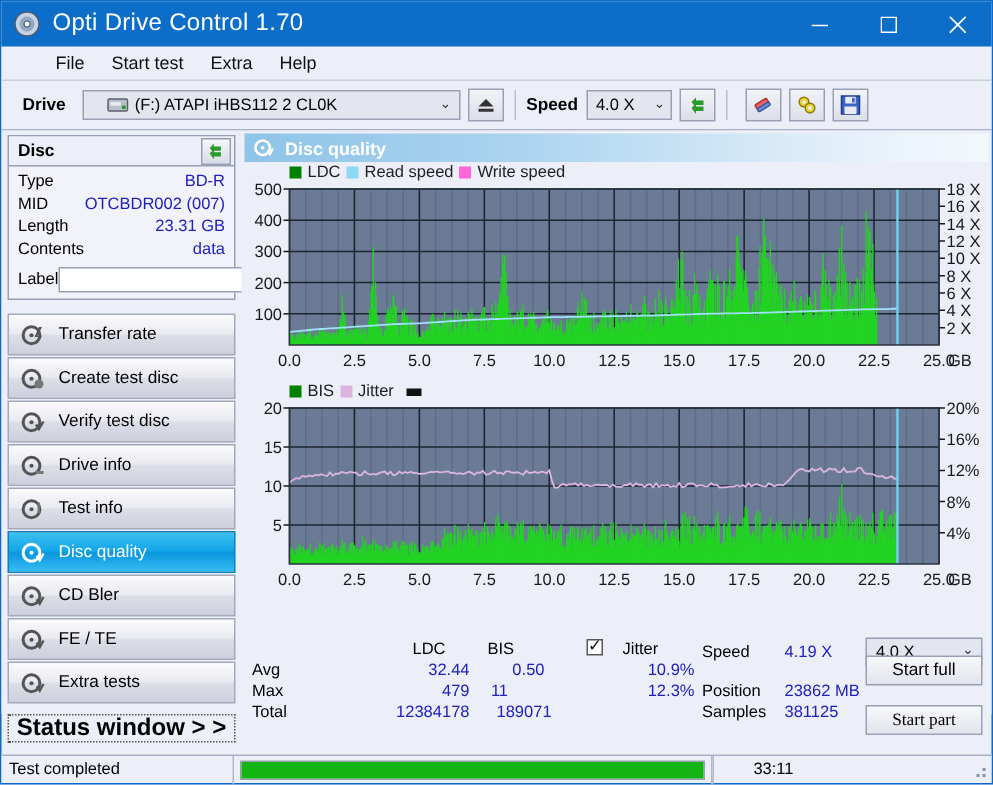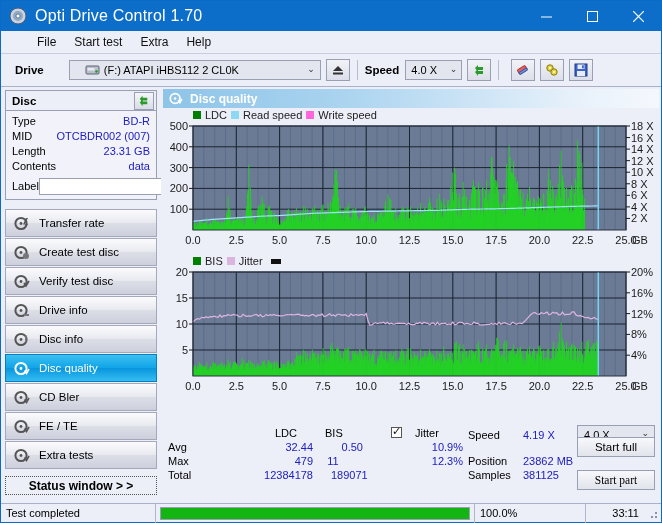--- a/index.html
+++ b/index.html
@@ -46,21 +46,21 @@
     height: 33px; background:#eceef8; display:flex; align-items:center;
     padding: 0 6px; border-bottom: 1px solid #a9b0c8;
   }
   .lbl-bold { font-weight: bold; font-size: 11.5px; color:#000; }
   .combo {
     height: 20px; background:#e4e6ef; border:1px solid #9aa0b4;
     display:flex; align-items:center; font-size:11px; color:#000;
     position: relative; padding-left: 3px;
   }
   .caret-glyph { font-size: 9px; color:#333; }
-  .drive-combo { width: 252px; margin-left: 25px; padding-left: 15px; }
+  .drive-combo { width: 252px; margin-left: 11px; padding-left: 15px; }
   .speed-combo { width: 57px; margin-left: 6px; }
   .tbtn {
     width: 24px; height: 22px; background: linear-gradient(#f2f3f7,#dcdfe9);
     border: 1px solid #9aa0b4; display:flex;align-items:center;justify-content:center;
     margin-left: 5px;
   }
   .sep { width:1px; height:20px; background:#b8bdd0; margin: 0 7px; }
   
   .body { display:flex; height: 389px; }
   .leftpane { width: 160px; background:#eceef8; padding: 3px 4px 0 4px; }
@@ -95,21 +95,21 @@
     display:flex; align-items:center; padding-left:6px; font-size:11.5px; color:#000;
   }
   .tbtn-row.active {
     background: linear-gradient(#3cc0f0 0%, #12a5e8 48%, #0a96de 52%, #35bdf2 100%);
     border-color:#0a7ec0; color:#fff;
   }
   .tbtn-row .gi { width:20px; height:18px; margin-right:7px; display:flex;align-items:center;justify-content:center;}
   
   .statusbtn {
     margin-top: 7px; height: 19px; border:1px dotted #555; background:#eceef8;
-    display:flex;align-items:center;justify-content:center; font-size:12px; font-weight:bold;
+    display:flex;align-items:center;justify-content:center; font-size:16px; font-weight:bold;
   }
   
   .panel-head {
     height: 19px; margin: 2px 2px 0 2px;
     background: linear-gradient(to right,#8ec4e8 0%, #a9d3ef 35%, #e9f2fb 85%, #f4f8fd 100%);
     display:flex; align-items:center; padding-left:6px;
     color:#fff; font-weight:bold; font-size:12px;
   }
   .panel-head .hi { margin-right:7px; display:flex; }
   
@@ -337,21 +337,21 @@
           <span>Drive info</span>
         </div>
         <div class="tbtn-row">
           <span class="gi">
             <svg width="16" height="15" viewBox="0 0 16 15">
                 <circle cx="7" cy="7.5" r="5.6" fill="none" stroke="#555" stroke-width="2"></circle>
                 <circle cx="7" cy="7.5" r="1.4" fill="#555"></circle>
                 <rect x="11" y="3" width="1.6" height="7" fill="#777"></rect>
               </svg>
           </span>
-          <span>Disc info</span>
+          <span>Test info</span>
         </div>
         <div class="tbtn-row active">
           <span class="gi">
             <svg width="16" height="15" viewBox="0 0 16 15">
                 <circle cx="7" cy="7.5" r="5.6" fill="none" stroke="#fff" stroke-width="2"></circle>
                 <circle cx="7" cy="7.5" r="1.4" fill="#fff"></circle>
                 <path d="M10.5 9.5 L12.5 12.5 L15 8" stroke="#fff" stroke-width="1.6" fill="none"></path>
               </svg>
           </span>
           <span>Disc quality</span>
@@ -2292,21 +2292,20 @@
     </div>
   </div>
 
   <div class="statusbar">
     <div class="sb-cell" style="width:154px;">Test completed</div>
     <div class="sb-div"></div>
     <div class="progress-outer">
       <div class="progress-inner" id="progress-inner" style="width: 100%;"></div>
     </div>
     <div class="sb-div"></div>
-    <div class="sb-cell" style="width:110px;">100.0%</div>
     <div class="sb-div"></div>
     <div class="sb-cell" style="width:58px;justify-content:flex-end;">33:11</div>
     <div class="grip">
       <svg width="12" height="12">
           <g fill="#8a90a5">
             <rect x="8" y="8" width="2" height="2"></rect>
             <rect x="4" y="8" width="2" height="2"></rect>
             <rect x="8" y="4" width="2" height="2"></rect>
           </g>
         </svg>

